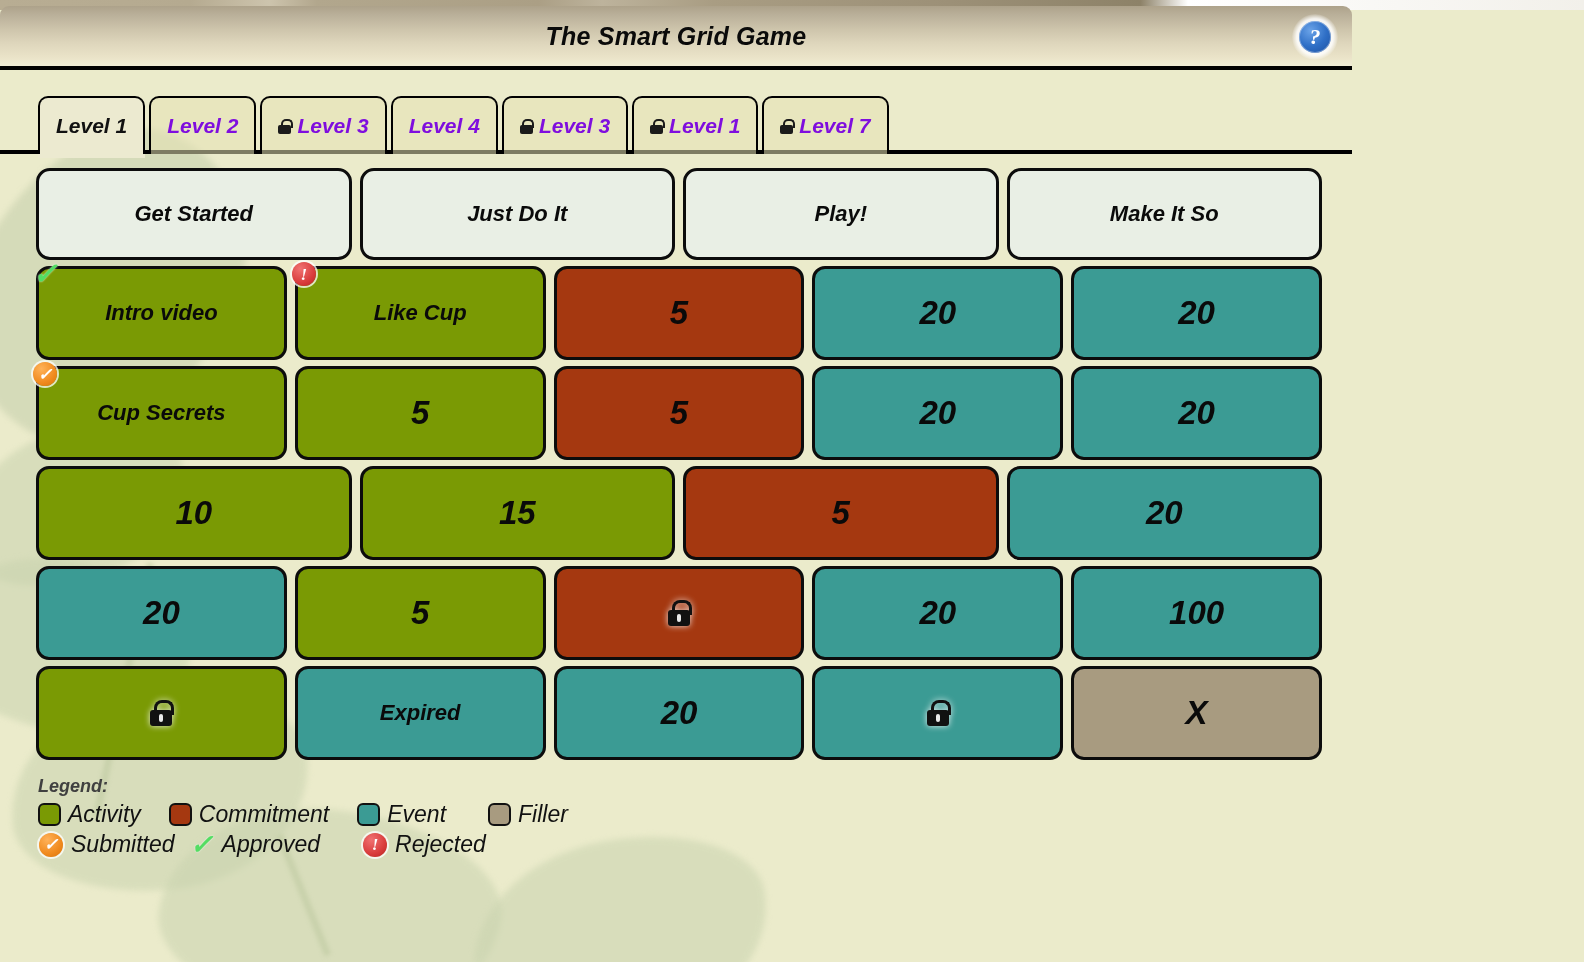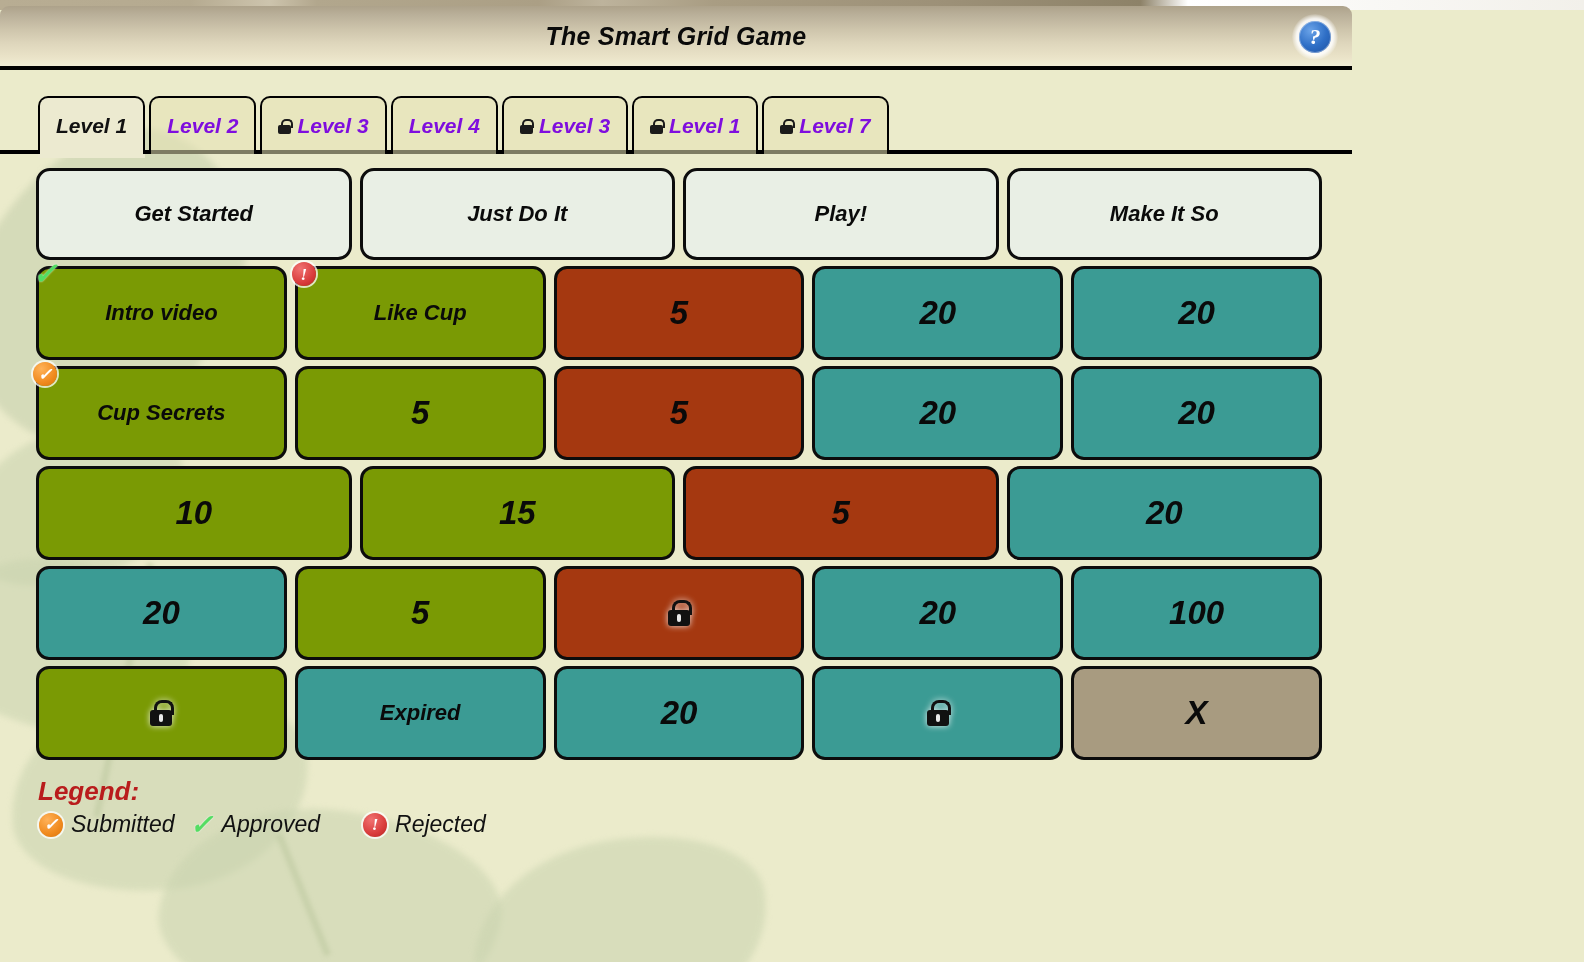--- a/index.html
+++ b/index.html
@@ -276,23 +276,23 @@
     z-index: 2;
   }
 
   
   #legend {
     position: relative;
     padding: 10px 0 0 38px;
     z-index: 3;
   }
   #legend .legend-title {
-    font-size: 26px;
-    font-weight: bold;
-    color: #b91c1c;
+    font-size: 18px;
+    font-weight: bold;
+    color: #404040;
     margin-bottom: 4px;
   }
   .legend-row {
     display: flex;
     align-items: center;
     margin-bottom: 3px;
   }
   .legend-item {
     display: flex;
     align-items: center;
@@ -494,20 +494,41 @@
           </div>
         </div>
         <div class="cell cat-filler">
           <span class="number">X</span>
         </div>
       </div>
     </div>
 
   <div id="legend">
     <div class="legend-title">Legend:</div>
+    <div class="legend-row" id="legend-categories">
+        <div class="legend-item">
+          <span class="legend-swatch" style="background: rgb(122, 154, 4);"></span>
+          <span>Activity</span>
+        </div>
+        <span class="sp-md"></span>
+        <div class="legend-item">
+          <span class="legend-swatch" style="background: rgb(165, 56, 16);"></span>
+          <span>Commitment</span>
+        </div>
+        <span class="sp-md"></span>
+        <div class="legend-item">
+          <span class="legend-swatch" style="background: rgb(59, 155, 148);"></span>
+          <span>Event</span>
+        </div>
+        <span class="sp-lg"></span>
+        <div class="legend-item">
+          <span class="legend-swatch" style="background: rgb(168, 155, 128);"></span>
+          <span>Filler</span>
+        </div>
+      </div>
     <div class="legend-row" id="legend-statuses">
         <div class="legend-item">
           <span class="legend-ico">
             <span class="chip-o">✓</span>
           </span>
           <span>Submitted</span>
         </div>
         <span class="sp-sm"></span>
         <div class="legend-item">
           <span class="legend-ico">

